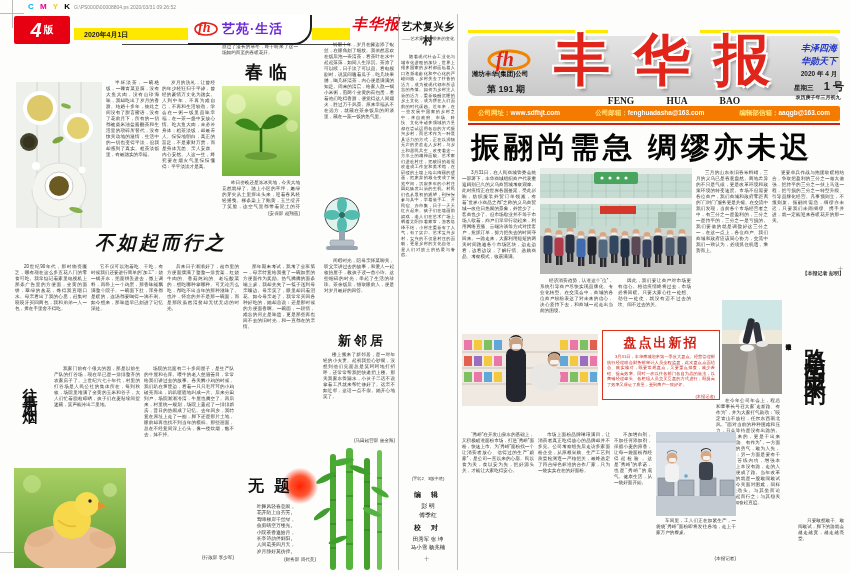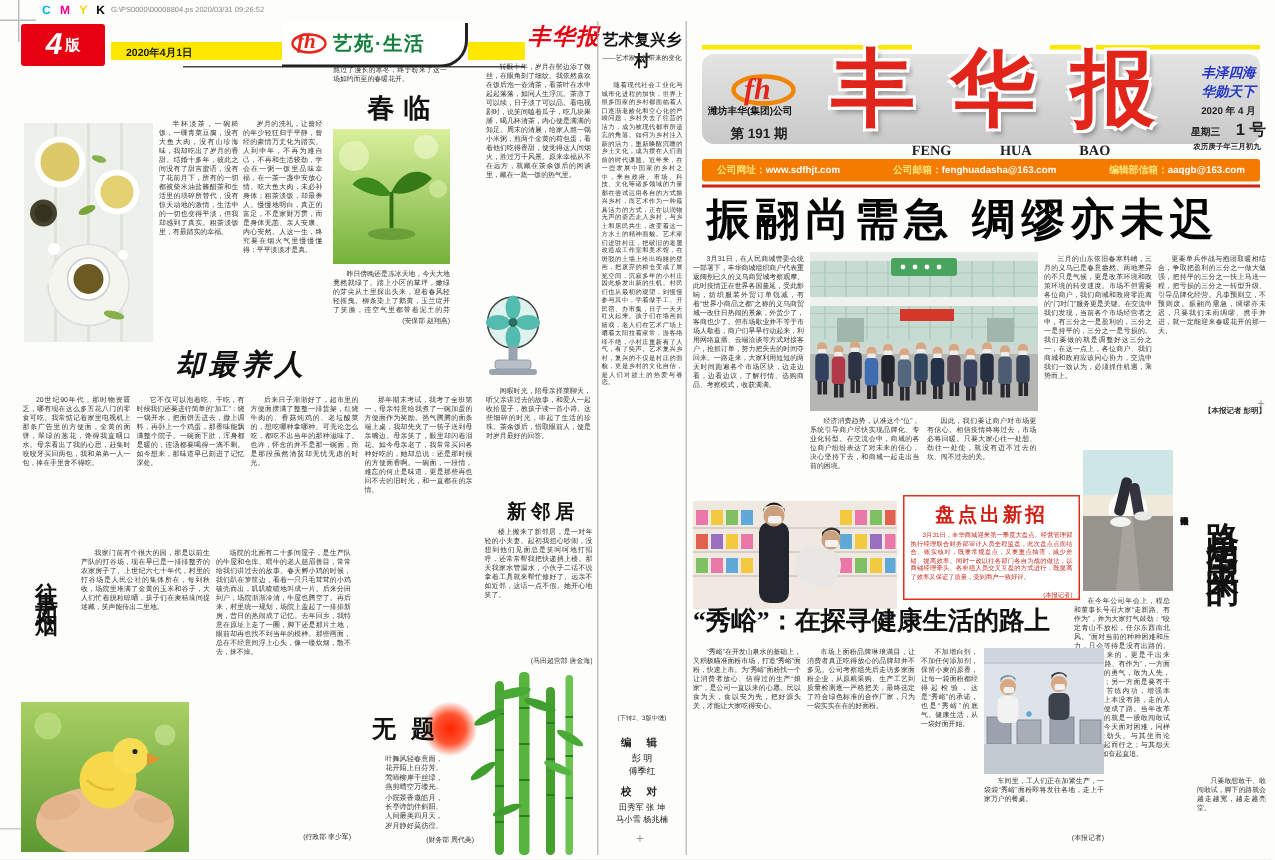--- a/index.html
+++ b/index.html
@@ -62,21 +62,21 @@
     <span style="display:block;padding:2px 0 0 10px;font-size:7px;font-weight:bold;color:#1a1a1a">2020年4月1日</span>
   </div>
   <div class="abs" style="left:122px;top:44px;width:228px;height:1px;background:#444"></div>
   <div class="abs" style="left:188px;top:15px;width:124px;height:30px;background:#fff;border-bottom:2px solid #222;border-right:2px solid #222;border-bottom-right-radius:18px;display:flex;align-items:center;gap:4px;padding-left:6px;box-sizing:border-box">
     <span>
       <svg width="24" height="22" viewBox="0 0 24 22">
           <ellipse cx="12" cy="13" rx="11" ry="6" fill="none" stroke="#e8251b" stroke-width="1.6"></ellipse>
           <text x="4" y="16" font-size="14" font-style="italic" font-weight="bold" fill="#e8251b" font-family="serif">fh</text>
         </svg>
     </span>
-    <span style="font-size:13px;font-weight:bold;color:#15803d;letter-spacing:1px">艺苑·生活</span>
+    <span style="font-size:13px;font-weight:bold;color:#6d28d9;letter-spacing:1px">艺苑·生活</span>
   </div>
   <div class="abs ybar" style="left:312px;top:28px;width:38px;height:12px"></div>
   <div class="abs hd" style="left:352px;top:15px;font-size:15px;color:#e60012;font-style:italic;letter-spacing:1px">丰华报</div>
 
   <div class="abs photo" style="left:16px;top:82px;width:86px;height:146px">
     <svg viewBox="0 0 86 146">
       <rect width="86" height="146" fill="#eef0ec"></rect>
       <path d="M21 0V146M43 0V146M65 0V146" stroke="#e0e3da" stroke-width="2"></path>
       <circle cx="24" cy="26" r="17" fill="#fff"></circle>
         <circle cx="24" cy="26" r="13" fill="#ddc96a"></circle>
@@ -130,21 +130,21 @@
       <circle cx="70" cy="40" r="6" fill="#e6f5b6" opacity="0.5"></circle>
       <path d="M39 66 C39 54 39 48 39 42" stroke="#2f6e14" stroke-width="2.6" fill="none"></path>
       <path d="M39 44 C30 30 18 30 13 37 C22 44 34 46 39 44 Z" fill="#3c8a1c"></path>
       <path d="M39 42 C46 26 60 26 66 33 C58 42 44 45 39 42 Z" fill="#357a16"></path>
       <ellipse cx="39" cy="70" rx="16" ry="4" fill="#4c7d22" opacity="0.5"></ellipse>
     </svg>
   </div>
   <div class="abs t" style="left:222px;top:180px;width:78px;height:30px">昨日傍晚还是冻冰天地，今天大地竟然就绿了。踏上小区的草坪，嫩绿的芽尖从土里探出头来，迎着春风轻轻摇曳。柳条染上了鹅黄，玉兰绽开了笑脸，连空气里都带着泥土的芬芳。春天，就这样不动声色地来了。</div>
   <div class="abs by" style="left:222px;top:211px;width:78px;height:7px">(安保部 赵翔燕)</div>
 
-  <div class="abs hd h-taste ctr" style="left:90px;top:230px;width:142px">却最养人</div>
+  <div class="abs hd h-taste ctr" style="left:90px;top:230px;width:142px">不如起而行之</div>
   <div class="abs t" style="left:15px;top:264px;width:72px;height:98px">20世纪90年代，那时物资匮乏，哪有现在这么多五花八门的零食可吃。我常惦记着家里电视机上那条广告里的方便面，金黄的面饼，翠绿的葱花，馋得我直咽口水。母亲看出了我的心思，赶集时咬咬牙买回两包，我和弟弟一人一包，捧在手里舍不得吃。</div>
   <div class="abs t" style="left:91px;top:264px;width:72px;height:98px">它不仅可以泡着吃、干吃，有时候我们还要进行简单的“加工”：烧一锅开水，把面饼丢进去，撒上调料，再卧上一个鸡蛋，那香味能飘满整个院子。一碗面下肚，浑身都是暖的，连汤都要喝得一滴不剩。如今想来，那味道早已刻进了记忆深处。</div>
   <div class="abs t" style="left:167px;top:264px;width:72px;height:98px">后来日子渐渐好了，超市里的方便面摆满了整整一排货架，红烧牛肉的、香菇炖鸡的、老坛酸菜的，想吃哪种拿哪种。可无论怎么吃，都吃不出当年的那种滋味了。也许，怀念的并不是那一碗面，而是那段虽然清贫却无忧无虑的时光。</div>
   <div class="abs t" style="left:243px;top:264px;width:72px;height:208px">那年期末考试，我考了全班第一，母亲特意给我煮了一碗加蛋的方便面作为奖励。热气腾腾的面条端上桌，我却先夹了一筷子送到母亲嘴边。母亲笑了，眼里却闪着泪花。如今母亲老了，我常常买回各种好吃的，她却总说：还是那时候的方便面香啊。一碗面，一段情，难忘的何止是味道，更是那些再也回不去的旧时光，和一直都在的亲情。</div>
 
   <div class="abs hd h-mem vrt" style="left:20px;top:376px;height:96px">往事如烟</div>
   <div class="abs t" style="left:54px;top:366px;width:86px;height:100px">我家门前有个很大的园，那是以前生产队的打谷场，现在早已是一排排整齐的农家房子了。上世纪六七十年代，村里的打谷场是人民公社的集体所在，每到秋收，场院里堆满了金黄的玉米和谷子，大人们忙着脱粒晾晒，孩子们在麦秸垛间捉迷藏，笑声能传出二里地。</div>
   <div class="abs photo" style="left:14px;top:468px;width:112px;height:100px">
     <svg viewBox="0 0 112 100">
       <defs>
@@ -428,21 +428,20 @@
         </g>
       <ellipse cx="25" cy="48" rx="7" ry="3.4" fill="#f4f4f2"></ellipse>
       <ellipse cx="40" cy="44" rx="6" ry="3" fill="#e8e8e6"></ellipse>
     </svg>
   </div>
   <div class="abs vrt" style="left:786px;top:340px;height:46px;font-size:5.5px;font-weight:bold;color:#111">本报评论员</div>
   <div class="abs hd h-road vrt" style="left:800px;top:330px;height:184px">路是闯出来的</div>
   <div class="abs t" style="left:716px;top:398px;width:64px;height:172px">在今年公司年会上，程总和董事长号召大家“走新路、有作为”，并为大家打气鼓劲：“咬定青山不放松，任尔东西南北风。”面对当前的种种困难和压力，只会等待是没有出路的。路是闯出来的，更是干出来的。“走新路、有作为”，一方面是要有闯的勇气，敢为人先，敢试敢干；另一方面是要有干的本领，苦练内功，增强本事。世界上本没有路，走的人多了，也便成了路。当年改革开放，靠的就是一股敢闯敢试的劲头；今天面对困难，同样需要这股劲头。与其坐而论道，不如起而行之；与其怨天尤人，不如奋起直追。</div>
   <div class="abs t" style="left:798px;top:518px;width:46px;height:52px">只要敢想敢干、敢闯敢试，脚下的路就会越走越宽，越走越亮堂。</div>
 
-  <div class="abs hd h-xiuyu" style="left:462px;top:402px;width:250px">“秀峪”：在探寻健康生活的路上</div>
   <div class="abs t" style="left:462px;top:432px;width:72px;height:138px">“秀峪”在开发山泉水的基础上，又积极瞄准面粉市场，打造“秀峪”面粉，快速上市。为“秀峪”面粉找一个让消费者放心、信得过的生产“娘家”，是公司一直以来的心愿。民以食为天，食以安为先，把好源头关，才能让大家吃得安心。</div>
   <div class="abs t" style="left:538px;top:432px;width:72px;height:138px">市场上面粉品牌琳琅满目，让消费者真正吃得放心的品牌却并不多见。公司考察组先后走访多家面粉企业，从原粮采购、生产工艺到质量检测逐一严格把关，最终选定了符合绿色标准的合作厂家，只为一袋实实在在的好面粉。</div>
   <div class="abs t" style="left:614px;top:432px;width:38px;height:138px">不加增白剂，不加任何添加剂，保留小麦的原香，让每一袋面粉都经得起检验，这是“秀峪”的承诺，也是“秀峪”的底气。健康生活，从一袋好面开始。</div>
   <div class="abs photo" style="left:656px;top:432px;width:80px;height:84px">
     <svg viewBox="0 0 80 84">
       <rect width="80" height="84" fill="#dde3e8"></rect>
       <rect width="80" height="10" fill="#cdd6de"></rect>
       <path d="M0 10H80" stroke="#b8c2cb" stroke-width="1"></path>
       <rect x="2" y="46" width="16" height="18" fill="#9aa3ad" stroke="#7c858f" stroke-width="0.6"></rect>
       <rect x="22" y="48" width="16" height="16" fill="#a6aeb8" stroke="#7c858f" stroke-width="0.6"></rect>

